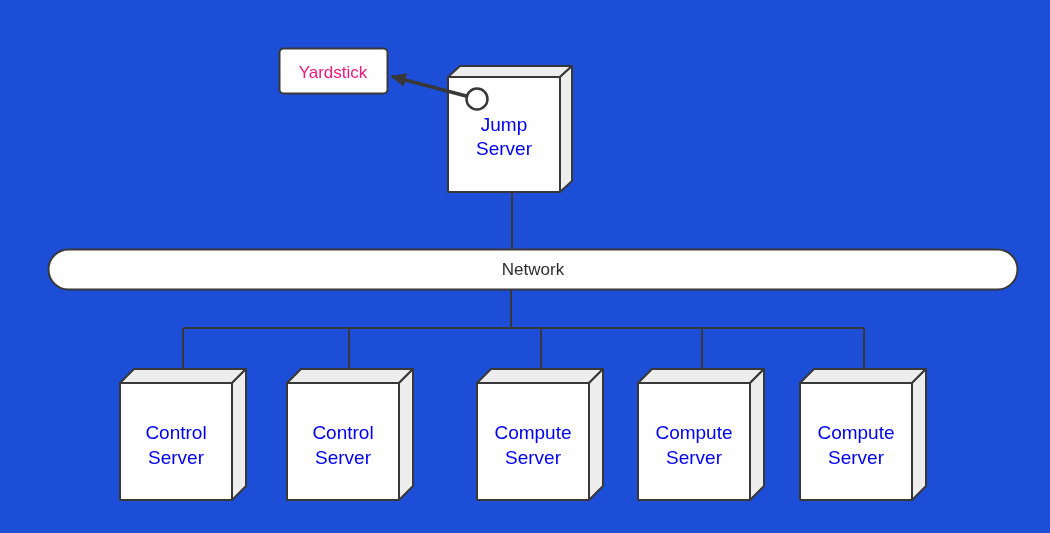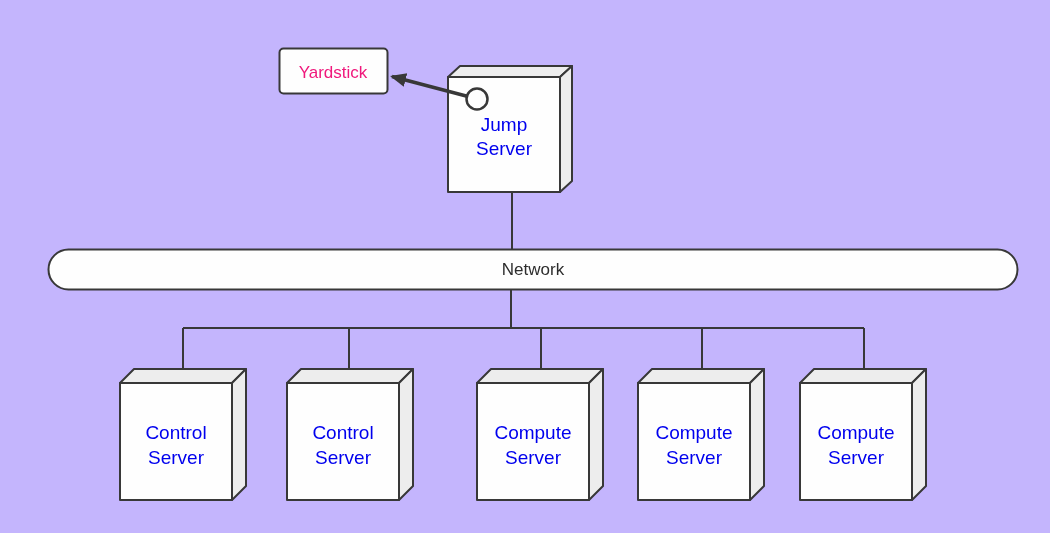--- a/index.html
+++ b/index.html
@@ -4,21 +4,21 @@
 <style>
   html, body {
     margin: 0;
     padding: 0;
     background: #000000;
   }
   #stage {
     position: relative;
     width: 1050px;
     height: 533px;
-    background: #c4b5fd;
+    background: #1d4ed8;
     overflow: hidden;
     font-family: "Liberation Sans", sans-serif;
   }
   svg { display: block; }
   .edge {
     stroke: #383838;
     stroke-width: 2;
     fill: none;
   }
   .arrow-shaft {

